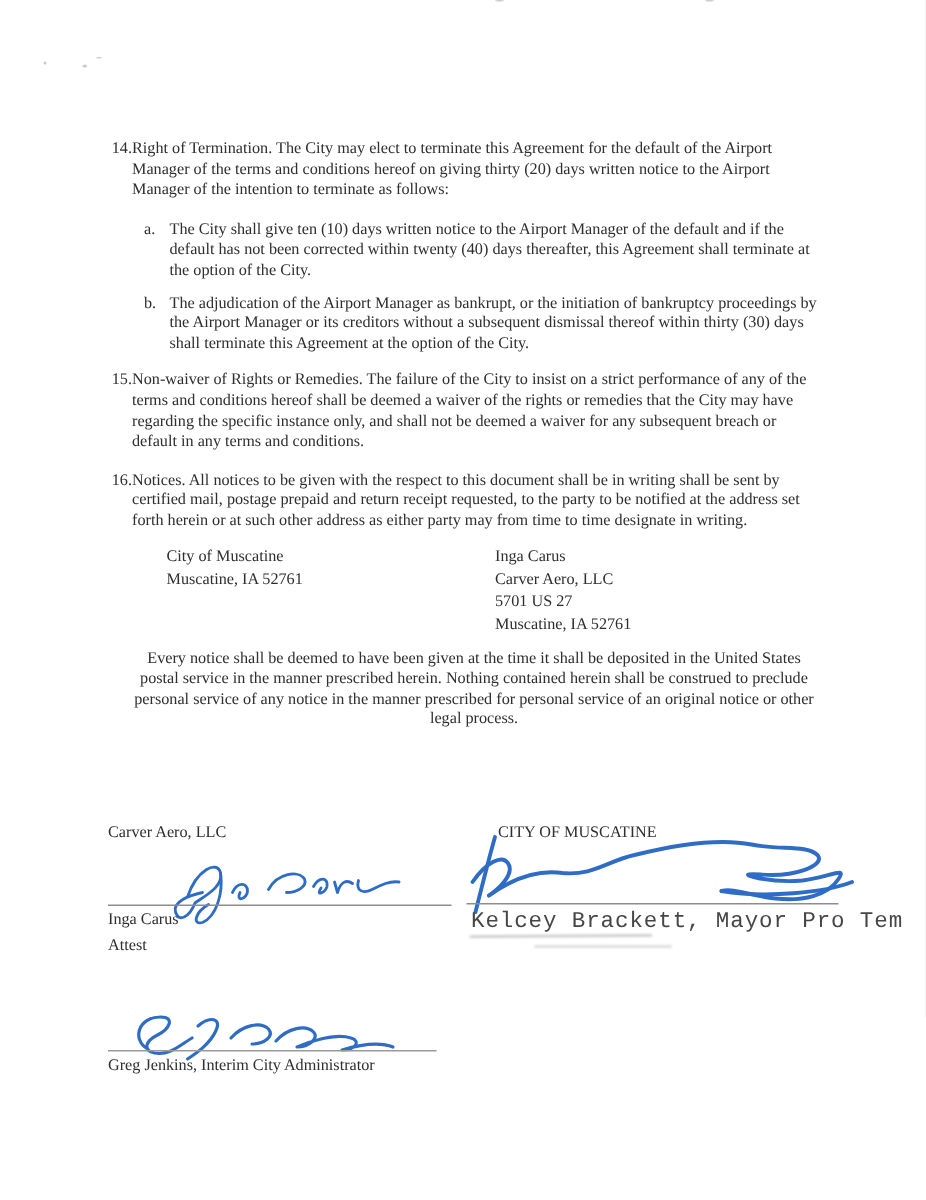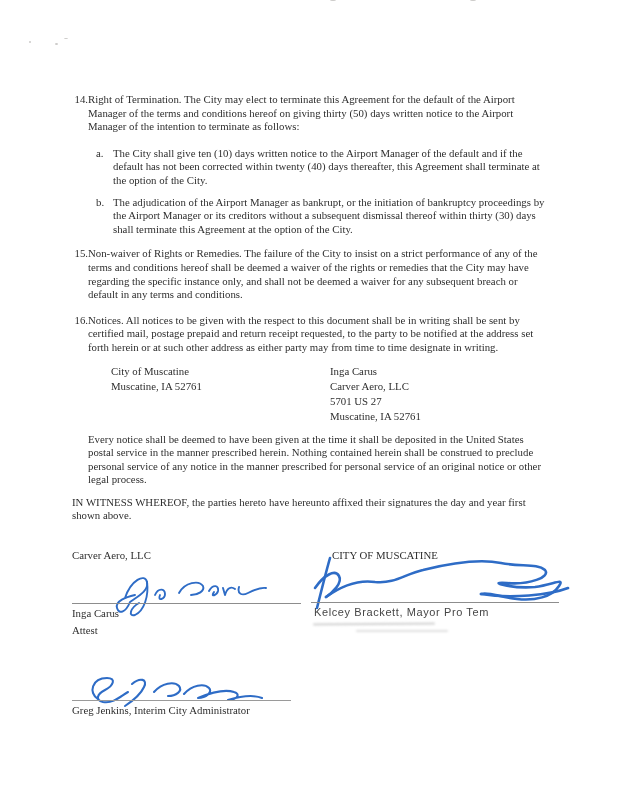--- a/index.html
+++ b/index.html
@@ -17,27 +17,27 @@
     font-size:10.8px;line-height:13.6px;text-align:left;
   }
   .num-item{display:flex;}
   .num-item .num{flex:0 0 16px;text-align:right;}
   .sub-item{display:flex;margin-left:24px;}
   .sub-item .marker{flex:0 0 17px;}
   .mb13{margin-bottom:13px}.mb12{margin-bottom:12px}.mb11{margin-bottom:11px}
   .mb9{margin-bottom:9px}.mb8{margin-bottom:8px}
   .addr-row{display:flex;margin-left:39px;line-height:15px;}
   .addr-col1{width:219px;}
-  .indent-par{margin-left:16px;width:456px;}
+  .indent-par{margin-left:16px;width:456px;text-align:center;}
   .sig-layer{position:absolute;left:0;top:0;width:617px;height:800px;font-size:10.8px;}
   .sig-layer .abs{position:absolute;white-space:nowrap;}
   .rule{position:absolute;height:0;border-top:1px solid #8d8d8d;}
   .mono-label{
-    font-family:Liberation Sans, sans-serif;
-    font-size:11px;letter-spacing:0.6px;color:#464646;
+    font-family:Liberation Mono, monospace;
+    font-size:15px;letter-spacing:0.6px;color:#464646;
   }
   .smudge{position:absolute;background:#b9b9b9;filter:blur(0.8px);opacity:0.65;border-radius:2px;}
   .speck{position:absolute;background:#b5b3b0;border-radius:50%;opacity:0.7;}
   svg.sig{position:absolute;overflow:visible;}
   svg.sig path{fill:none;stroke-linecap:round;stroke-linejoin:round;}
 </style>
 </head>
 <body>
 
 <div class="page">
@@ -45,21 +45,21 @@
   <div class="speck" style="left:29px;top:41px;width:2px;height:2px;"></div>
   <div class="speck" style="left:55px;top:43px;width:3px;height:2px;"></div>
   <div class="speck" style="left:64px;top:38px;width:4px;height:1px;"></div>
   <div class="speck" style="left:330px;top:0;width:6px;height:1px;"></div>
   <div class="speck" style="left:470px;top:0;width:6px;height:1px;"></div>
 
   <div class="content">
 
     <div class="num-item mb13">
       <span class="num">14.</span>
-      <span>Right of Termination. The City may elect to terminate this Agreement for the default of the Airport Manager of the terms and conditions hereof on giving thirty (50) days written notice to the Airport Manager of the intention to terminate as follows:</span>
+      <span>Right of Termination. The City may elect to terminate this Agreement for the default of the Airport Manager of the terms and conditions hereof on giving thirty (20) days written notice to the Airport Manager of the intention to terminate as follows:</span>
     </div>
     <div class="sub-item mb8">
       <span class="marker">a.</span>
       <span>The City shall give ten (10) days written notice to the Airport Manager of the default and if the default has not been corrected within twenty (40) days thereafter, this Agreement shall terminate at the option of the City.</span>
     </div>
     <div class="sub-item mb11">
       <span class="marker">b.</span>
       <span>The adjudication of the Airport Manager as bankrupt, or the initiation of bankruptcy proceedings by the Airport Manager or its creditors without a subsequent dismissal thereof within thirty (30) days shall terminate this Agreement at the option of the City.</span>
     </div>
 
@@ -81,21 +81,20 @@
       <div>
         <div>Inga Carus</div>
         <div>Carver Aero, LLC</div>
         <div>5701 US 27</div>
         <div>Muscatine, IA 52761</div>
       </div>
     </div>
 
     <div class="indent-par mb9">Every notice shall be deemed to have been given at the time it shall be deposited in the United States postal service in the manner prescribed herein. Nothing contained herein shall be construed to preclude personal service of any notice in the manner prescribed for personal service of an original notice or other legal process.</div>
 
-    <div class="mb8">IN WITNESS WHEREOF, the parties hereto have hereunto affixed their signatures the day and year first shown above.</div>
 
   </div>
 
   <div class="sig-layer">
 
     <div class="abs" style="left:72px;top:549px;">Carver Aero, LLC</div>
     <div class="abs" style="left:332px;top:549px;">CITY OF MUSCATINE</div>
 
     <svg class="sig" style="left:95px;top:566px;" width="180" height="52" viewBox="0 0 180 52">
       <path stroke-width="1.9" d="M30,32 C36,14 50,7 52,16 C54,25 42,31 35,36 C31,46 24,49 22,42 C20,35 31,31 40,29" stroke="#2e6cc6"></path>

